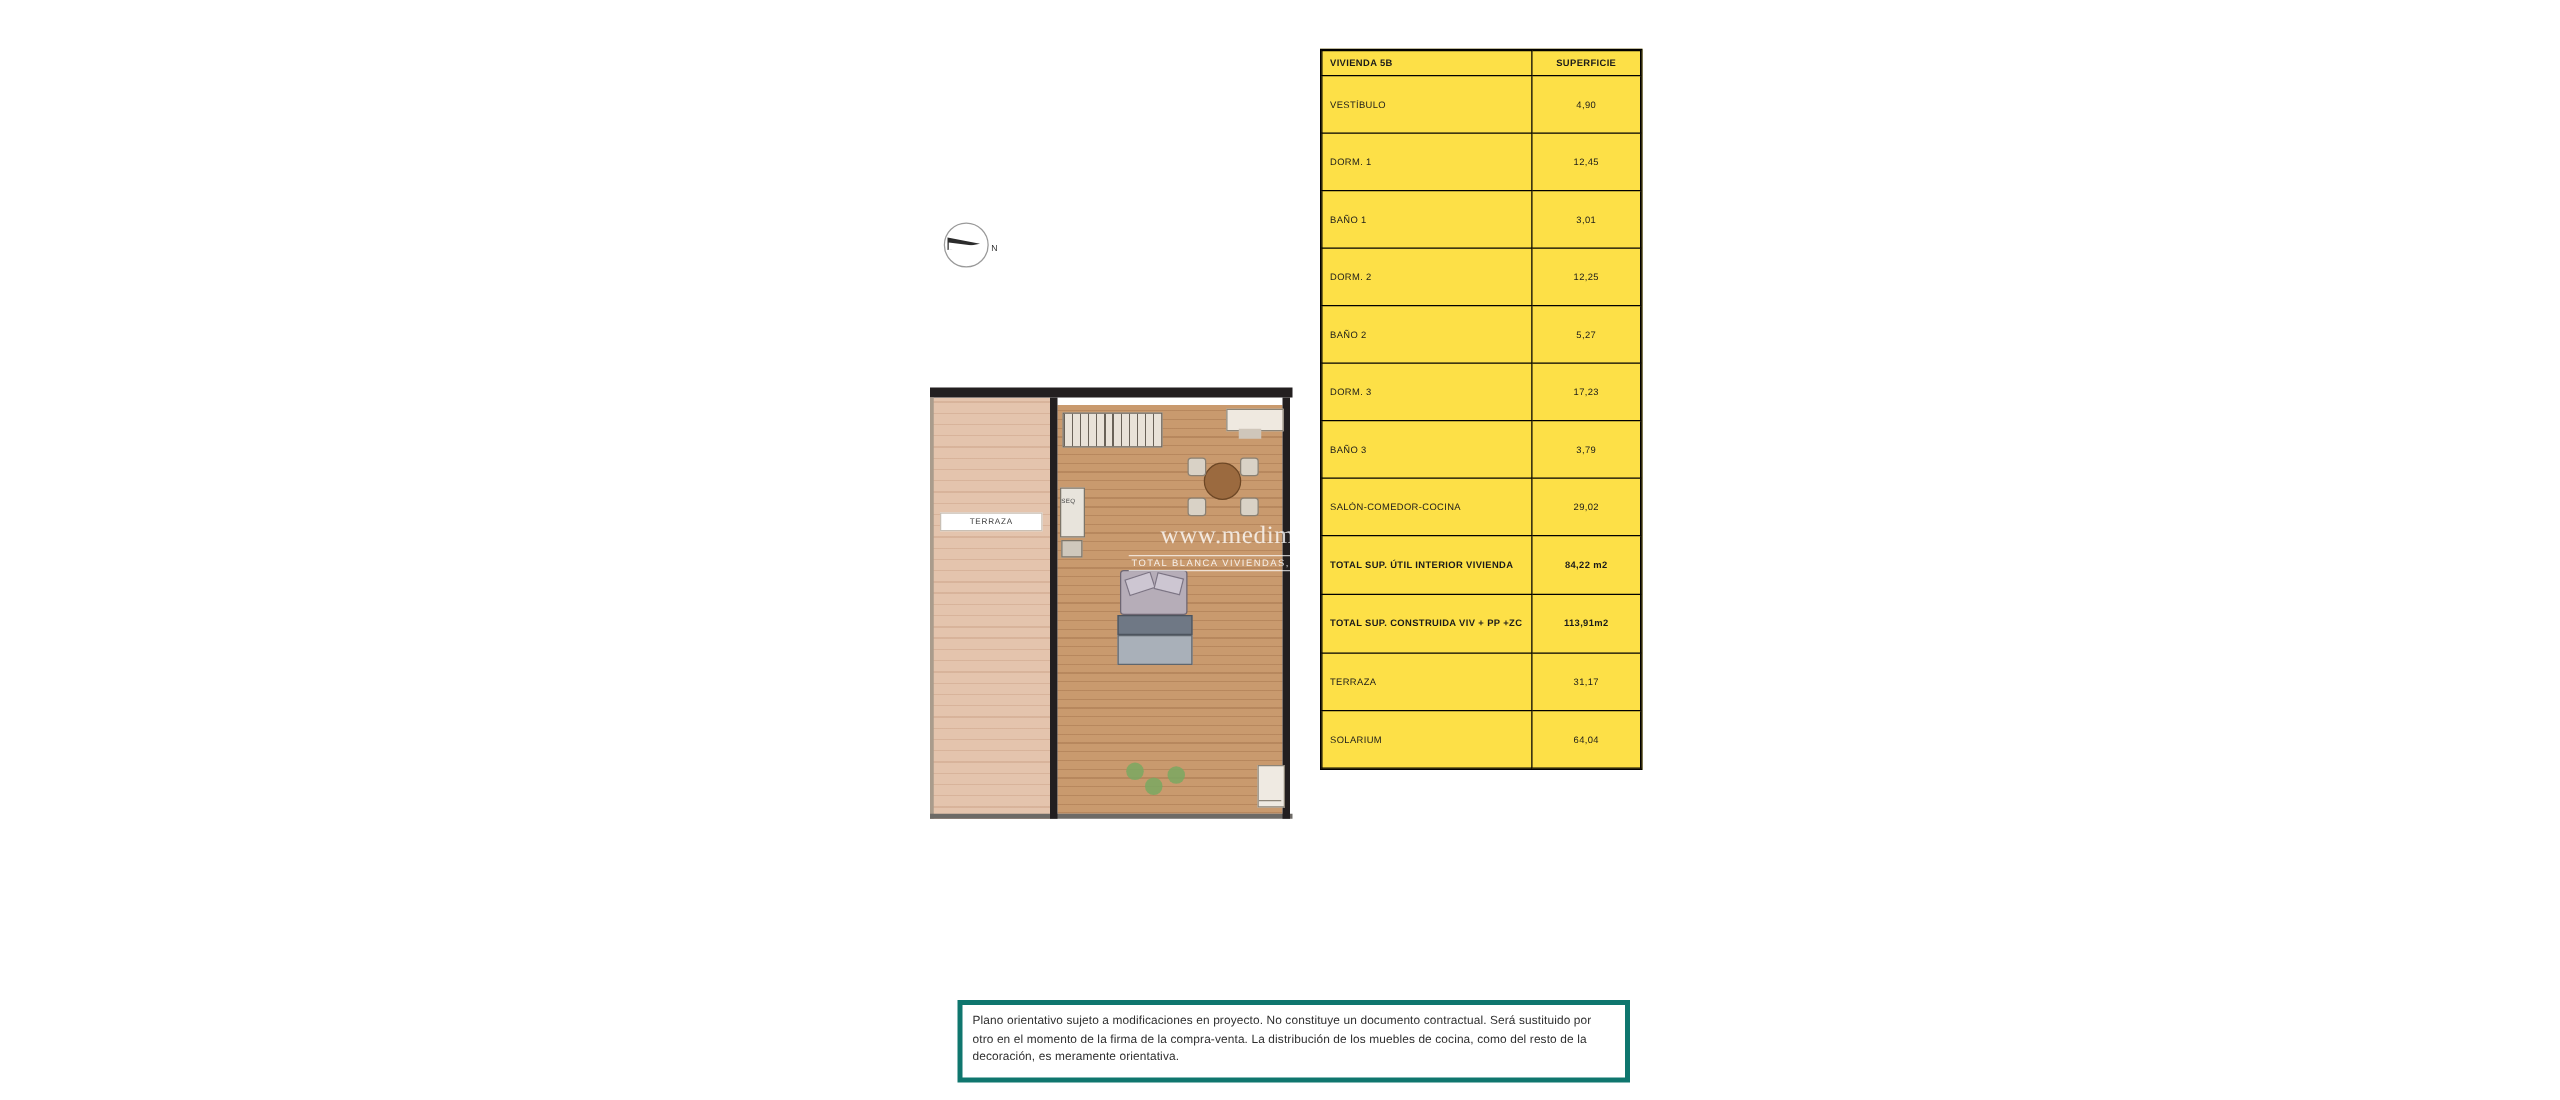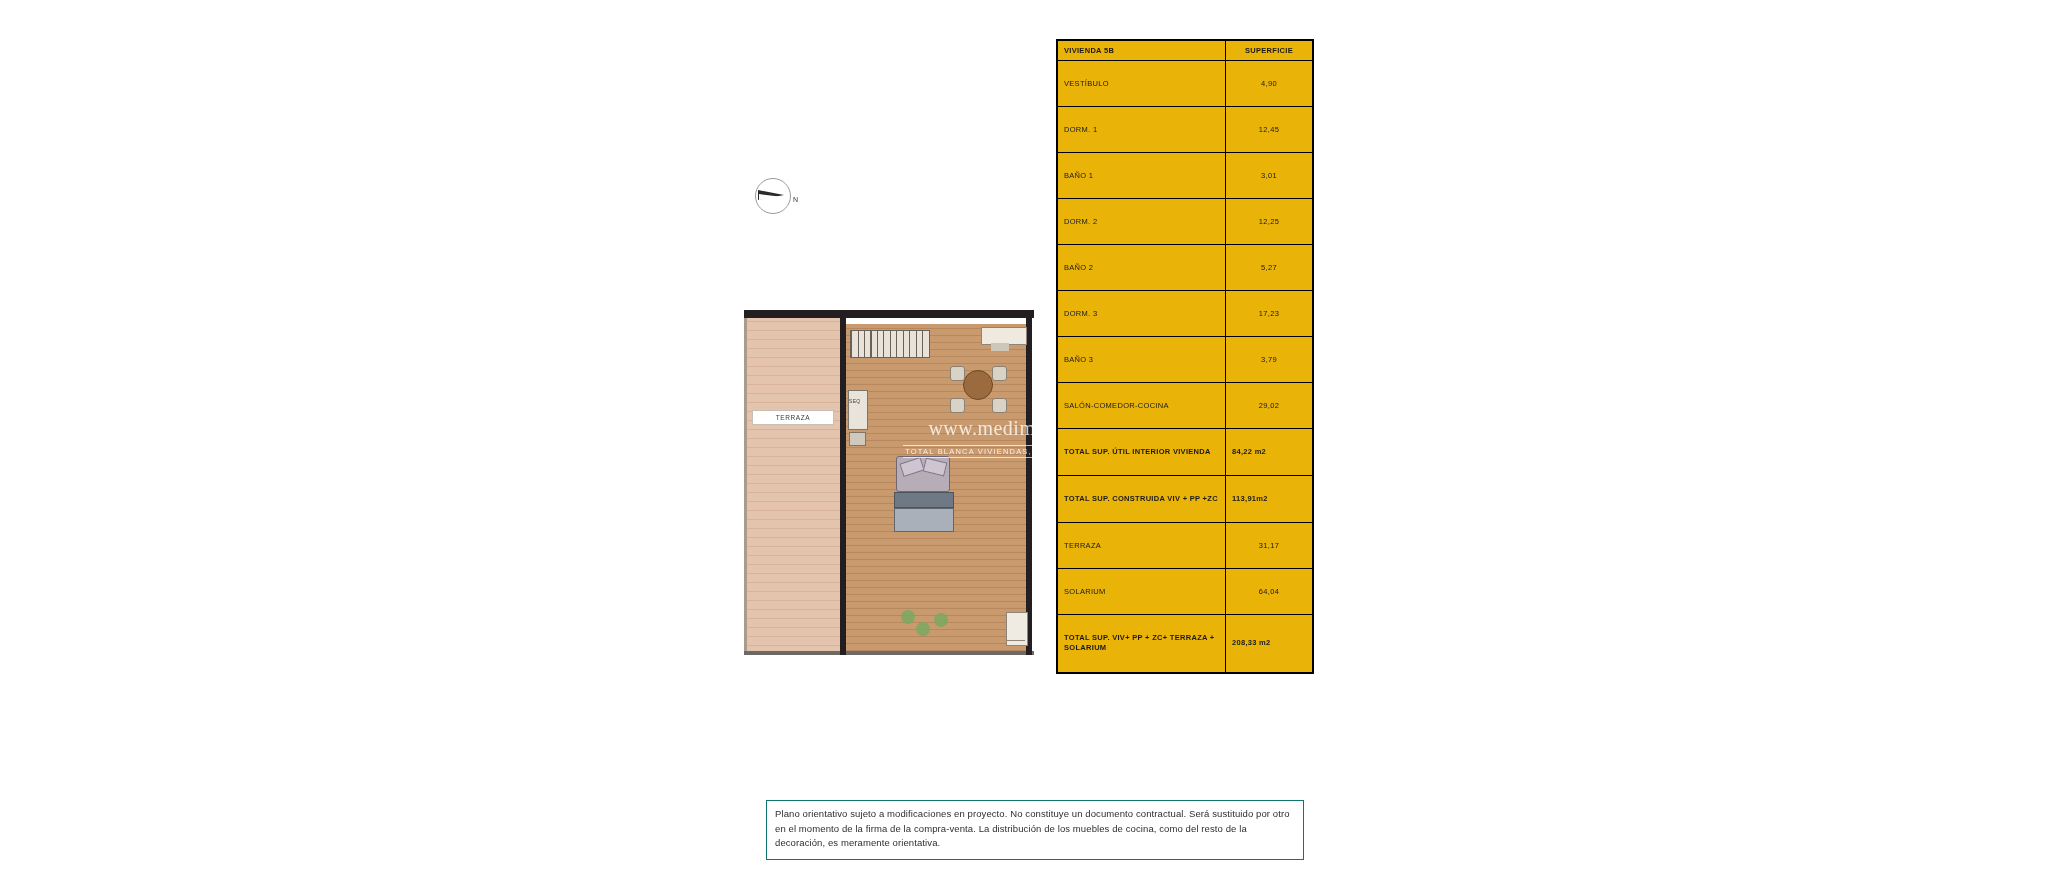--- a/index.html
+++ b/index.html
@@ -305,21 +305,21 @@
   }
 
   
   #surface-table {
     position: absolute;
     left: 1056px;
     top: 39px;
     width: 256px;
     border: 1px solid #000000;
     border-collapse: collapse;
-    background: #eab308;
+    background: #fde047;
   }
   #surface-table table {
     border-collapse: collapse;
     width: 100%;
   }
   #surface-table td {
     border: 1px solid #000000;
     font-size: 7.5px;
     color: #1a1a1a;
     padding: 18px 6px;
@@ -333,30 +333,30 @@
   #surface-table tr.head td {
     font-weight: bold;
     font-size: 7.5px;
     padding: 5px 6px;
   }
   #surface-table tr.total td {
     font-weight: bold;
     line-height: 1.35;
   }
   #surface-table tr.total td.val {
-    text-align: left;
+    text-align: center;
   }
 
   
   #disclaimer {
     position: absolute;
     left: 766px;
     top: 800px;
     width: 538px;
-    border: 1px solid #0f766e;
+    border: 4px solid #0f766e;
     background: #ffffff;
     padding: 6px 8px 8px 8px;
     box-sizing: border-box;
   }
   #disclaimer p {
     margin: 0;
     font-size: 9.5px;
     line-height: 14.5px;
     color: #2e2e2e;
     letter-spacing: 0.1px;
@@ -465,23 +465,19 @@
         <td class="val">113,91m2</td>
       </tr>
       <tr>
         <td>TERRAZA</td>
         <td class="val">31,17</td>
       </tr>
       <tr>
         <td>SOLARIUM</td>
         <td class="val">64,04</td>
       </tr>
-      <tr class="total">
-        <td>TOTAL SUP. VIV+ PP + ZC+ TERRAZA + SOLARIUM</td>
-        <td class="val">208,33 m2</td>
-      </tr>
     </tbody>
   </table>
 </div>
 
 <div id="disclaimer">
   <p>Plano orientativo sujeto a modificaciones en proyecto. No constituye un documento contractual. Será sustituido por otro en el momento de la firma de la compra-venta. La distribución de los muebles de cocina, como del resto de la decoración, es meramente orientativa.</p>
 </div>
 
 </body></html>

